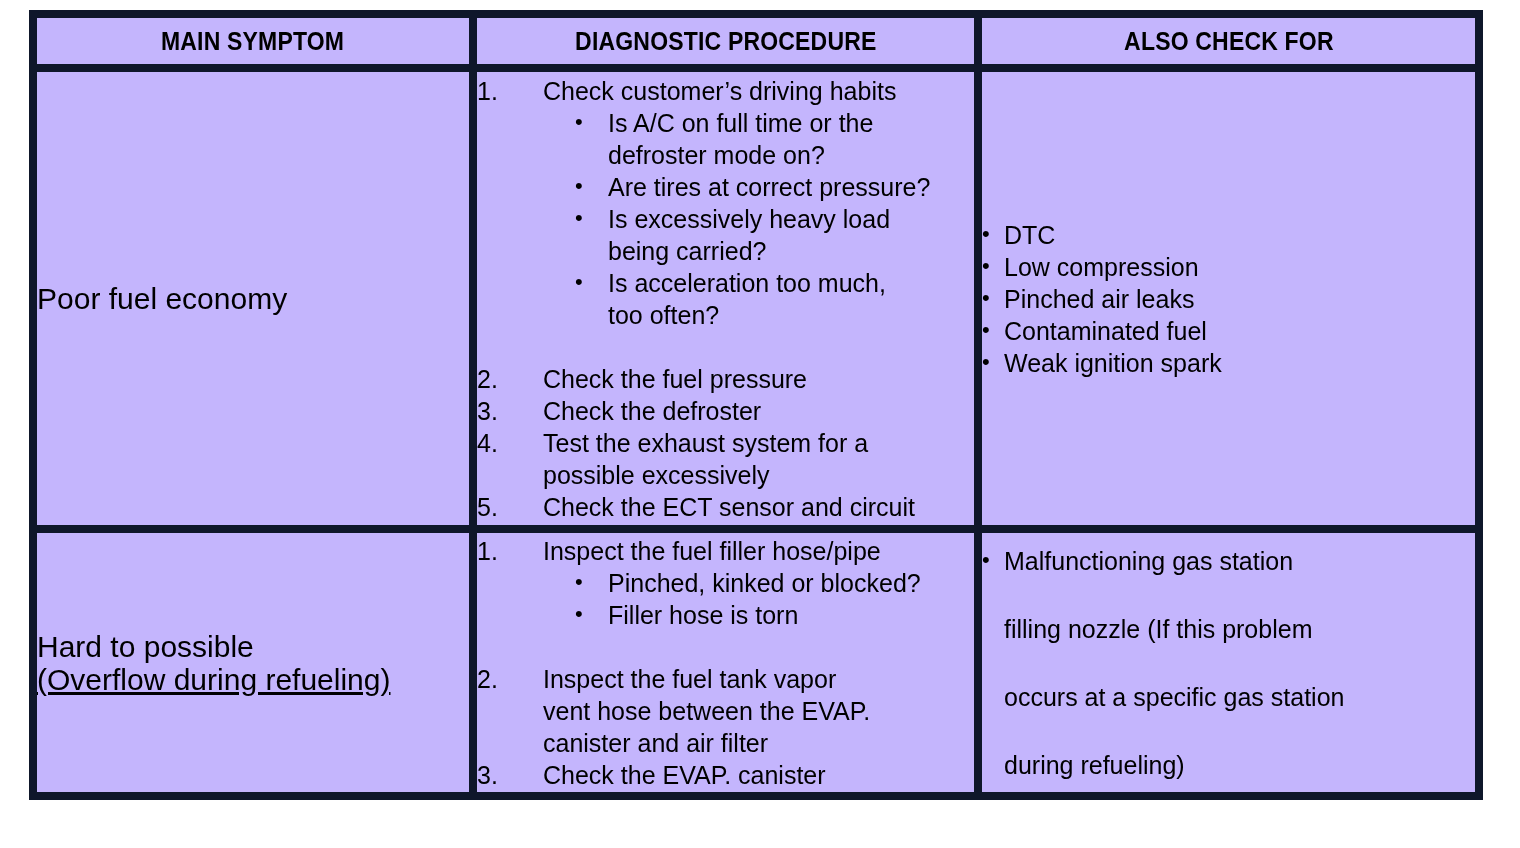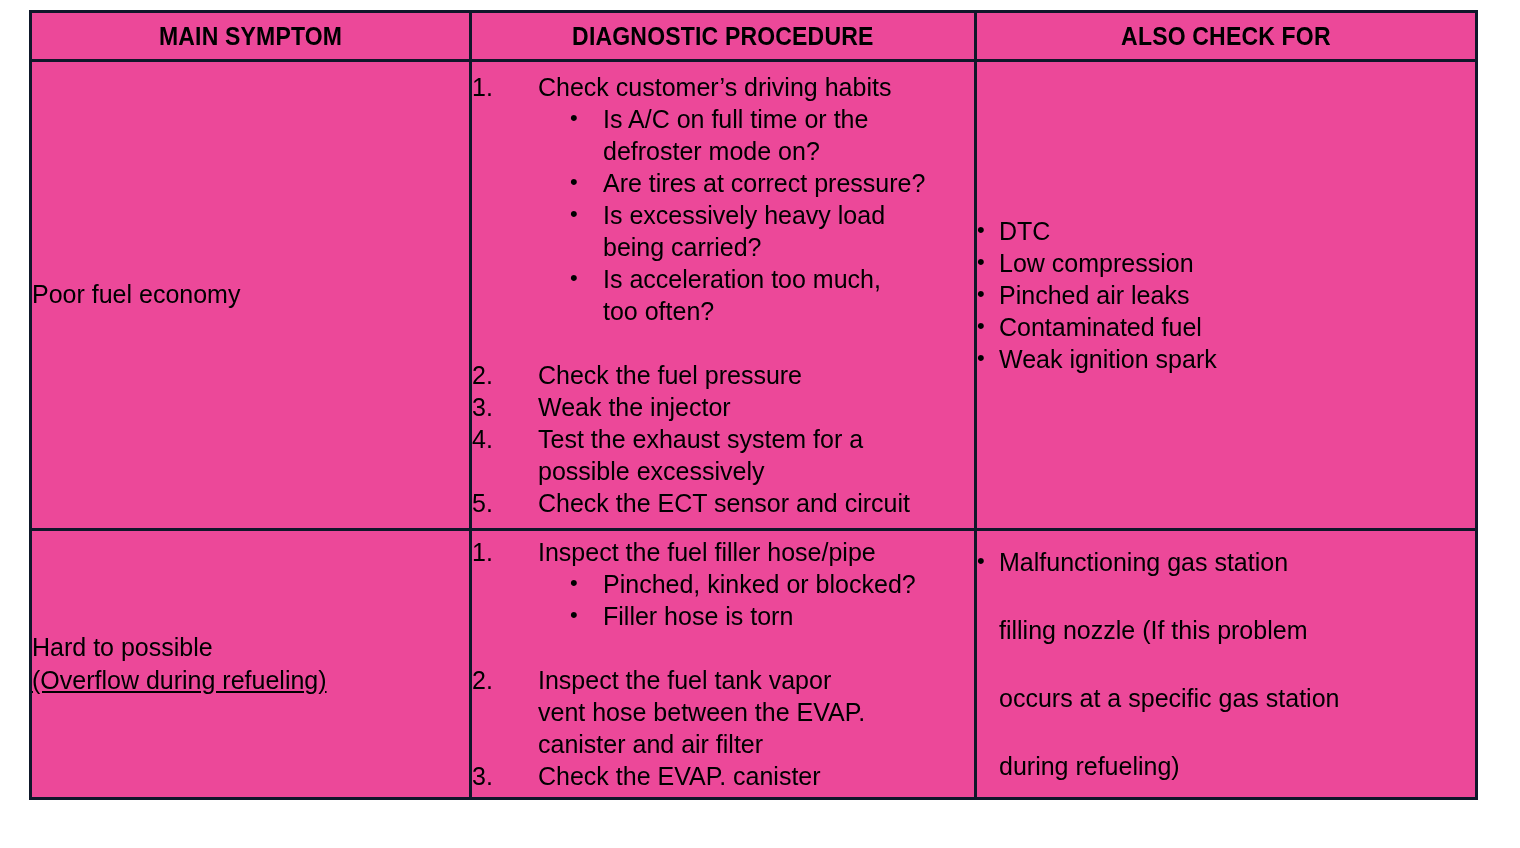--- a/index.html
+++ b/index.html
@@ -29,24 +29,24 @@
     top: 10px;
     width: 1446px;
     height: 790px;
     border-collapse: collapse;
     table-layout: fixed;
     background: #ffffff;
   }
 
   .diag-table td,
   .diag-table th {
-    border: 3px solid #0f172a;
+    border: 8px solid #0f172a;
     vertical-align: middle;
     padding: 0;
-    background: #ec4899;
+    background: #c4b5fd;
   }
 
   col.col-symptom   { width: 440px; }
   col.col-procedure { width: 505px; }
   col.col-check     { width: 501px; }
 
   
   .head-row th {
     height: 46px;
     text-align: center;
@@ -68,21 +68,21 @@
   }
   .cell-procedure {
     padding: 14px 10px 14px 10px;
     vertical-align: top;
   }
   .cell-check {
     padding: 0 14px 0 40px;
   }
 
   .symptom-text {
-    font-size: 25px;
+    font-size: 30px;
     line-height: 33px;
   }
   .symptom-text .sub {
     display: block;
     text-decoration: underline;
   }
 
   
   .proc-list {
     list-style: none;
@@ -220,21 +220,21 @@
               </ul>
             </li>
 
             <li class="proc-item gap-before">
               <span class="num">2.</span>
               <span class="proc-text">Check the fuel pressure</span>
             </li>
 
             <li class="proc-item">
               <span class="num">3.</span>
-              <span class="proc-text">Weak the injector</span>
+              <span class="proc-text">Check the defroster</span>
             </li>
 
             <li class="proc-item">
               <span class="num">4.</span>
               <span class="proc-text">Test the exhaust system for a</span>
               <span class="proc-text">possible excessively</span>
             </li>
 
             <li class="proc-item">
               <span class="num">5.</span>

